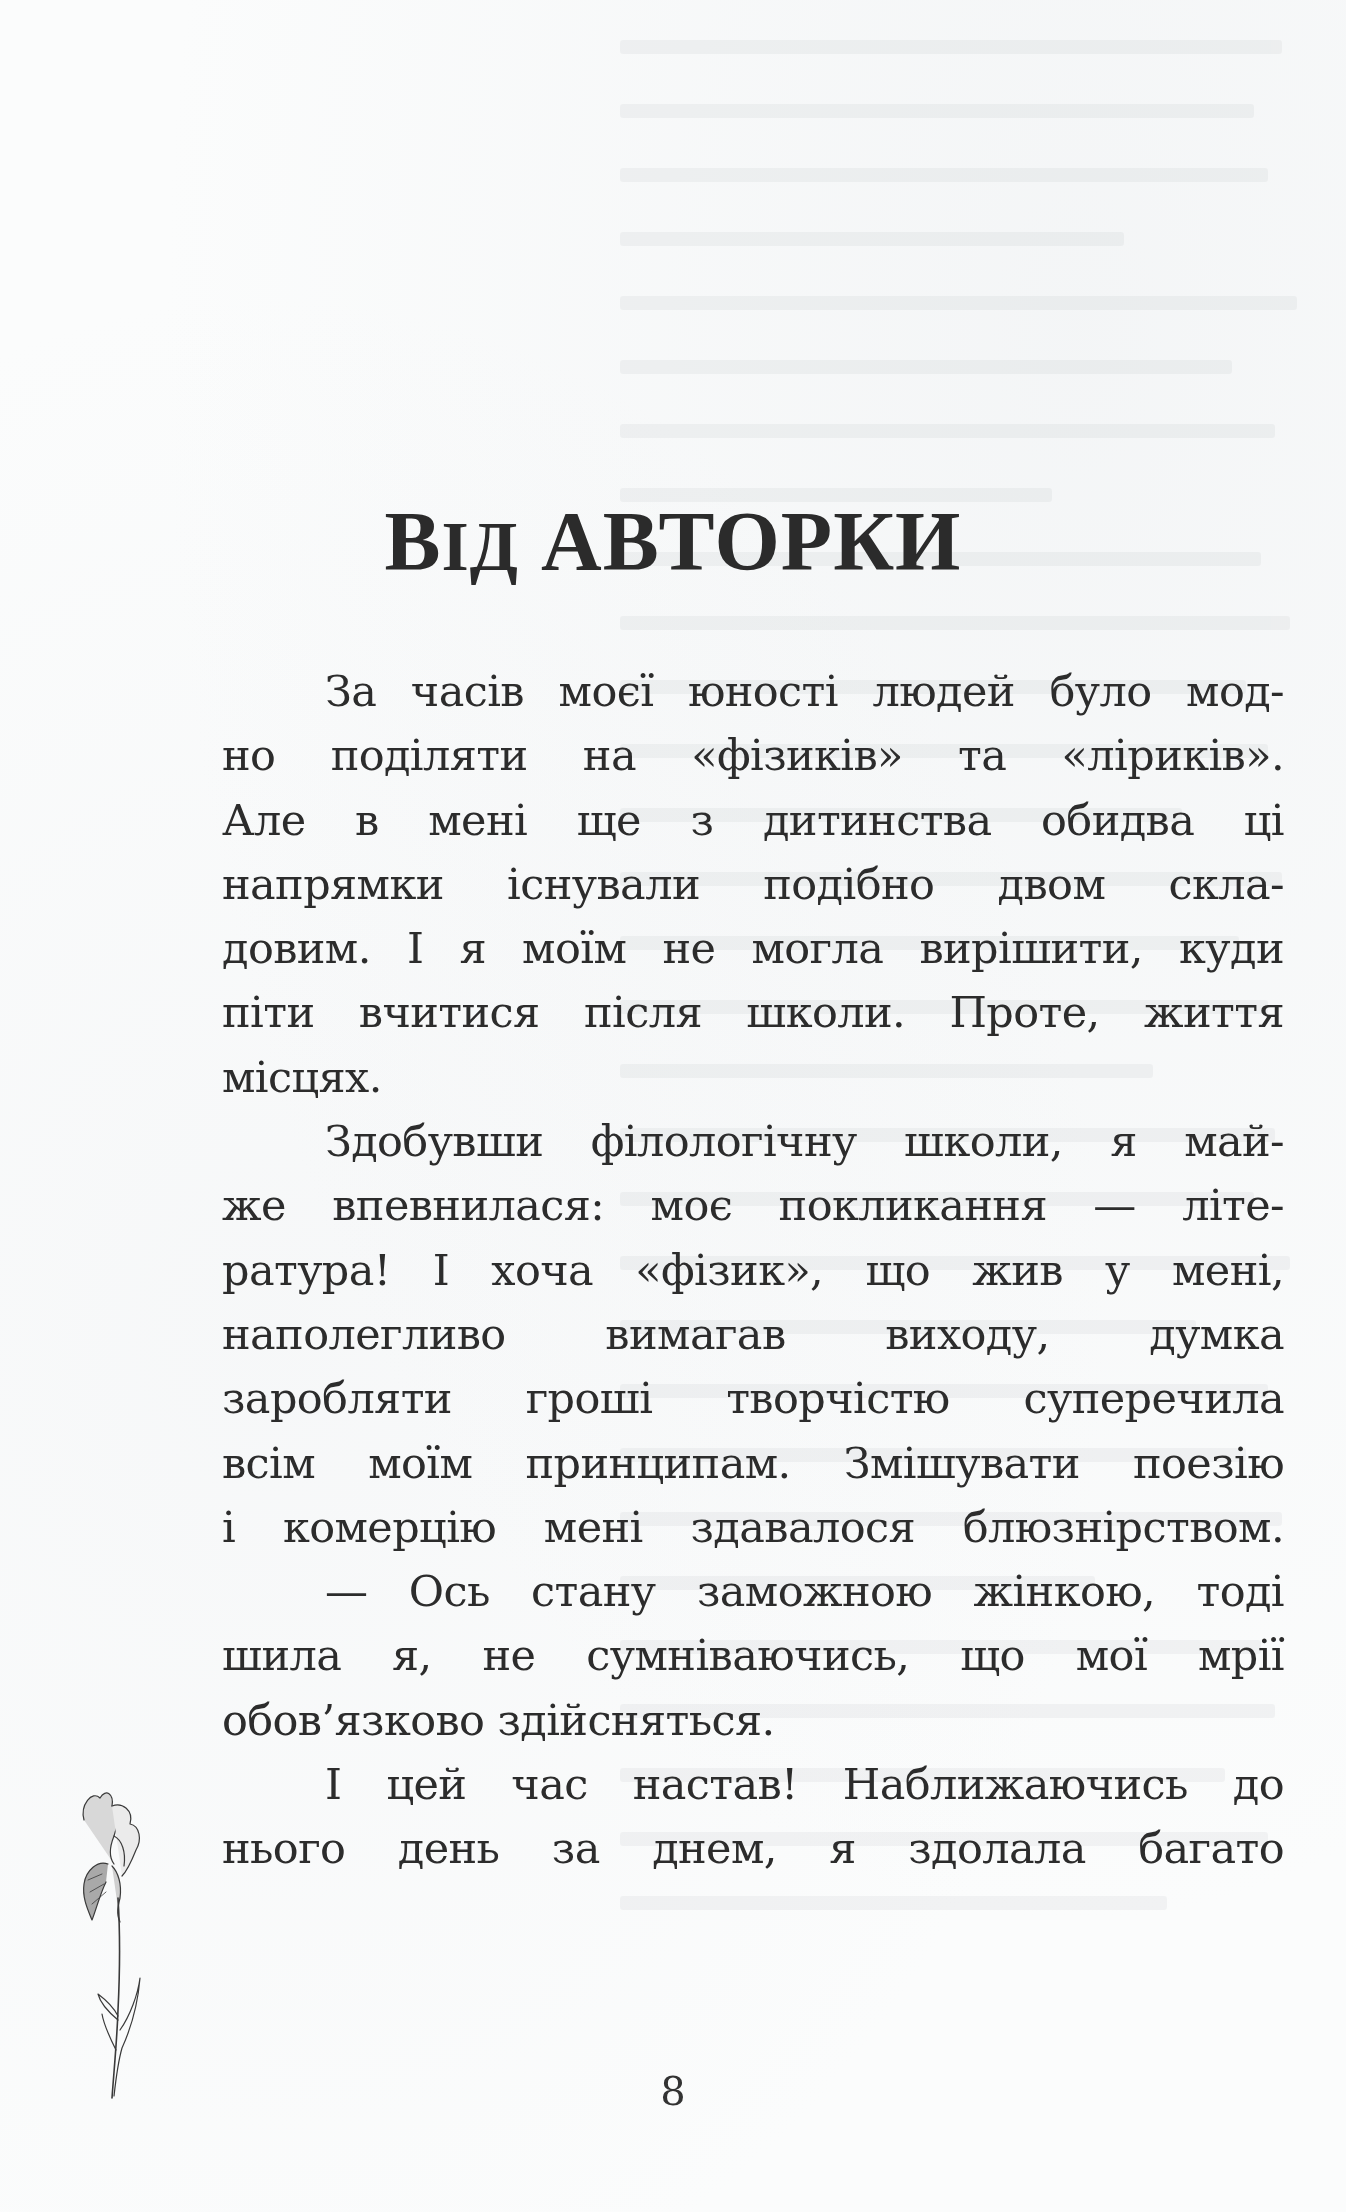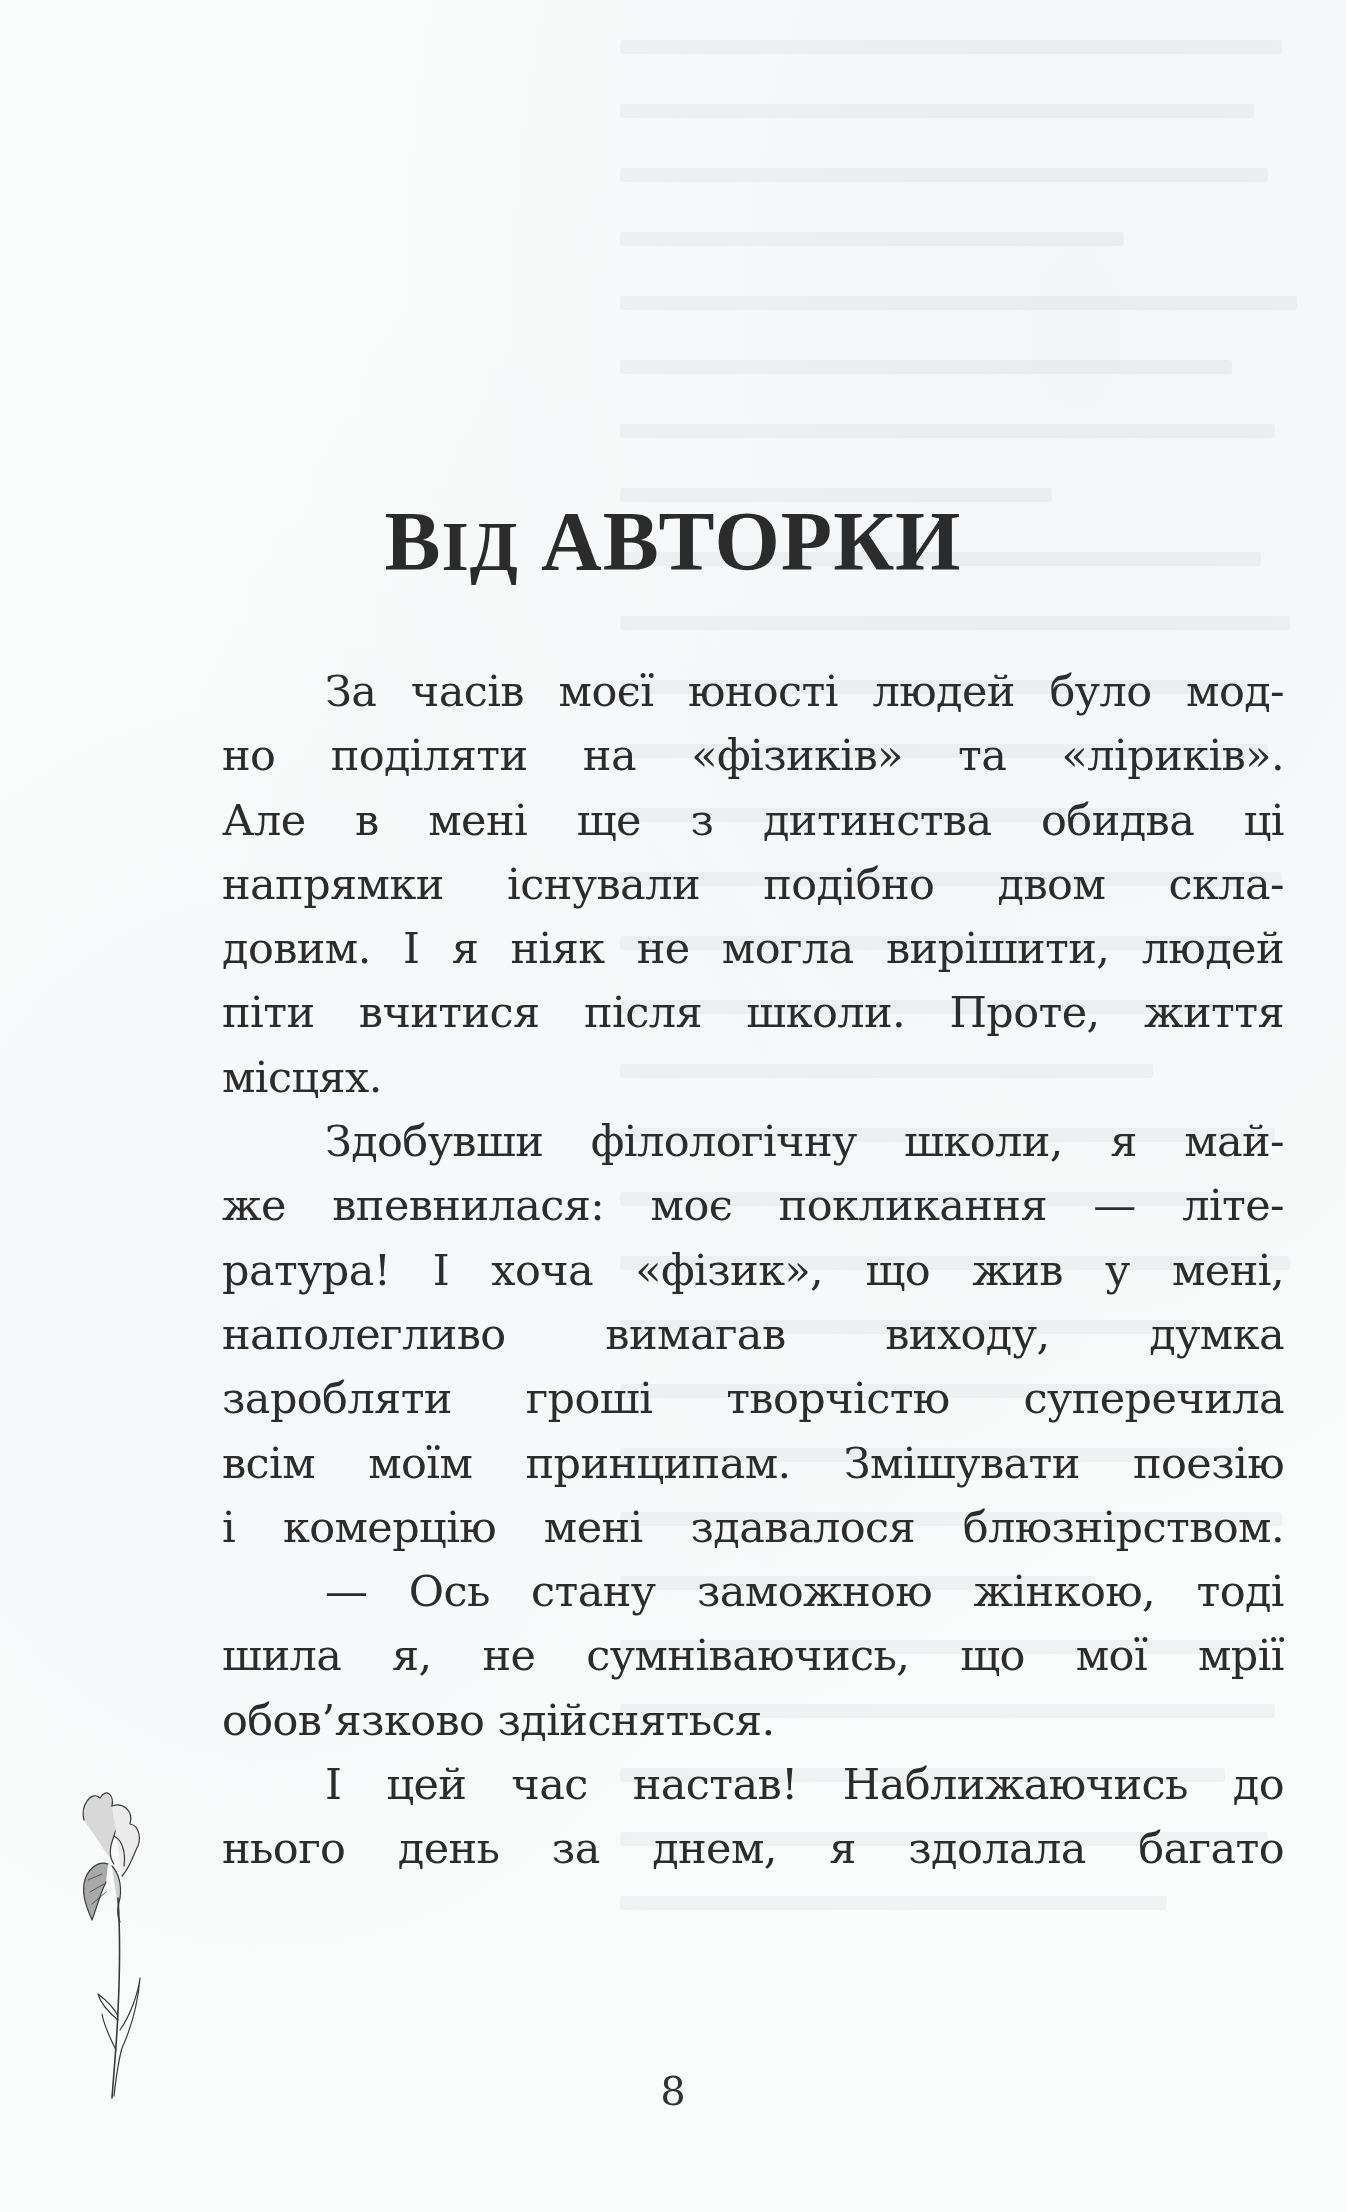--- a/index.html
+++ b/index.html
@@ -143,21 +143,21 @@
   <h1 class="title">
     <span class="big">В</span><span class="small">ІД</span>
     <span class="big">АВТОРКИ</span>
   </h1>
 
   <div class="text">
     <span class="line indent">За часів моєї юності людей було мод-</span>
     <span class="line">но поділяти на «фізиків» та «ліриків».</span>
     <span class="line">Але в мені ще з дитинства обидва ці</span>
     <span class="line">напрямки існували подібно двом скла-</span>
-    <span class="line">довим. І я ніяк не могла вирішити, людей</span>
+    <span class="line">довим. І я моїм не могла вирішити, куди</span>
     <span class="line">піти вчитися після школи. Проте, життя</span>
     <span class="line last">місцях.</span>
     <span class="line indent">Здобувши філологічну школи, я май-</span>
     <span class="line">же впевнилася: моє покликання — літе-</span>
     <span class="line">ратура! І хоча «фізик», що жив у мені,</span>
     <span class="line">наполегливо вимагав виходу, думка</span>
     <span class="line">заробляти гроші творчістю суперечила</span>
     <span class="line">всім моїм принципам. Змішувати поезію</span>
     <span class="line">і комерцію мені здавалося блюзнірством.</span>
     <span class="line indent">— Ось стану заможною жінкою, тоді</span>

